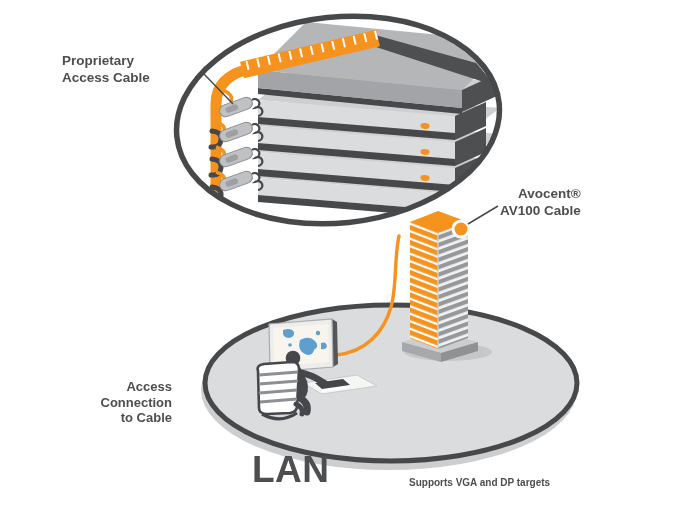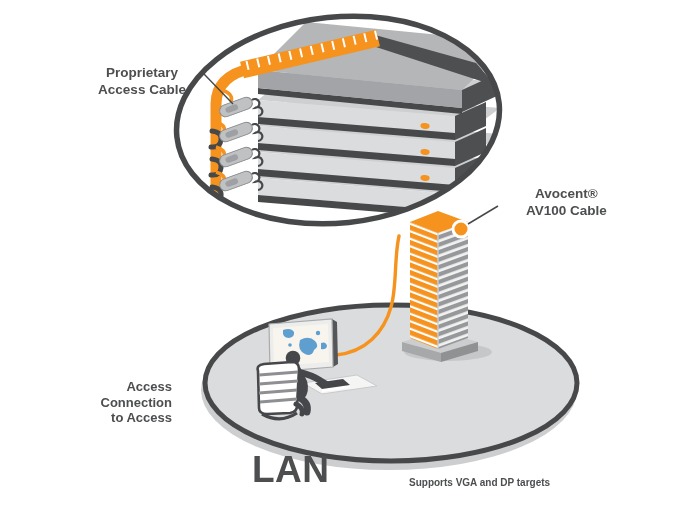--- a/index.html
+++ b/index.html
@@ -11,22 +11,22 @@
   .stage{
     position:relative;width:692px;height:514px;background:#FFFFFF;overflow:hidden;
     font-family:"Liberation Sans",sans-serif;
   }
   .stage svg{position:absolute;left:0;top:0;}
   .label{
     position:absolute;color:var(--text-gray,#4D4E50);
     font-weight:bold;font-size:13.5px;line-height:17px;
   }
   .label .ln{display:block;}
-  .lbl-proprietary{left:62px;top:52px;width:160px;text-align:center;margin-top:12px;}
-  .lbl-switch{left:526px;top:185px;text-align:center;line-height:17px;}
+  .lbl-proprietary{left:62px;top:52px;width:160px;}
+  .lbl-switch{left:500px;top:185px;text-align:right;line-height:17px;}
   .lbl-direct{left:82px;top:379px;width:90px;text-align:right;font-size:13px;line-height:15.5px;}
   .lbl-lan{
     position:absolute;left:252px;top:450px;color:var(--text-gray,#4D4E50);
     font-weight:bold;font-size:37px;line-height:40px;letter-spacing:.5px;
   }
   .lbl-supports{
     position:absolute;left:409px;top:477px;color:var(--text-gray,#4D4E50);
     font-weight:bold;font-size:10px;
   }
   
@@ -216,20 +216,20 @@
 </div>
 
 <div class="label lbl-switch">
   <span class="ln">Avocent®</span>
   <span class="ln">AV100 Cable</span>
 </div>
 
 <div class="label lbl-direct">
   <span class="ln">Access</span>
   <span class="ln">Connection</span>
-  <span class="ln">to Access</span>
+  <span class="ln">to Cable</span>
 </div>
 
 <div class="lbl-lan">LAN</div>
 
 <div class="lbl-supports">Supports VGA and DP targets</div>
 
 </div>
 
 </body></html>

